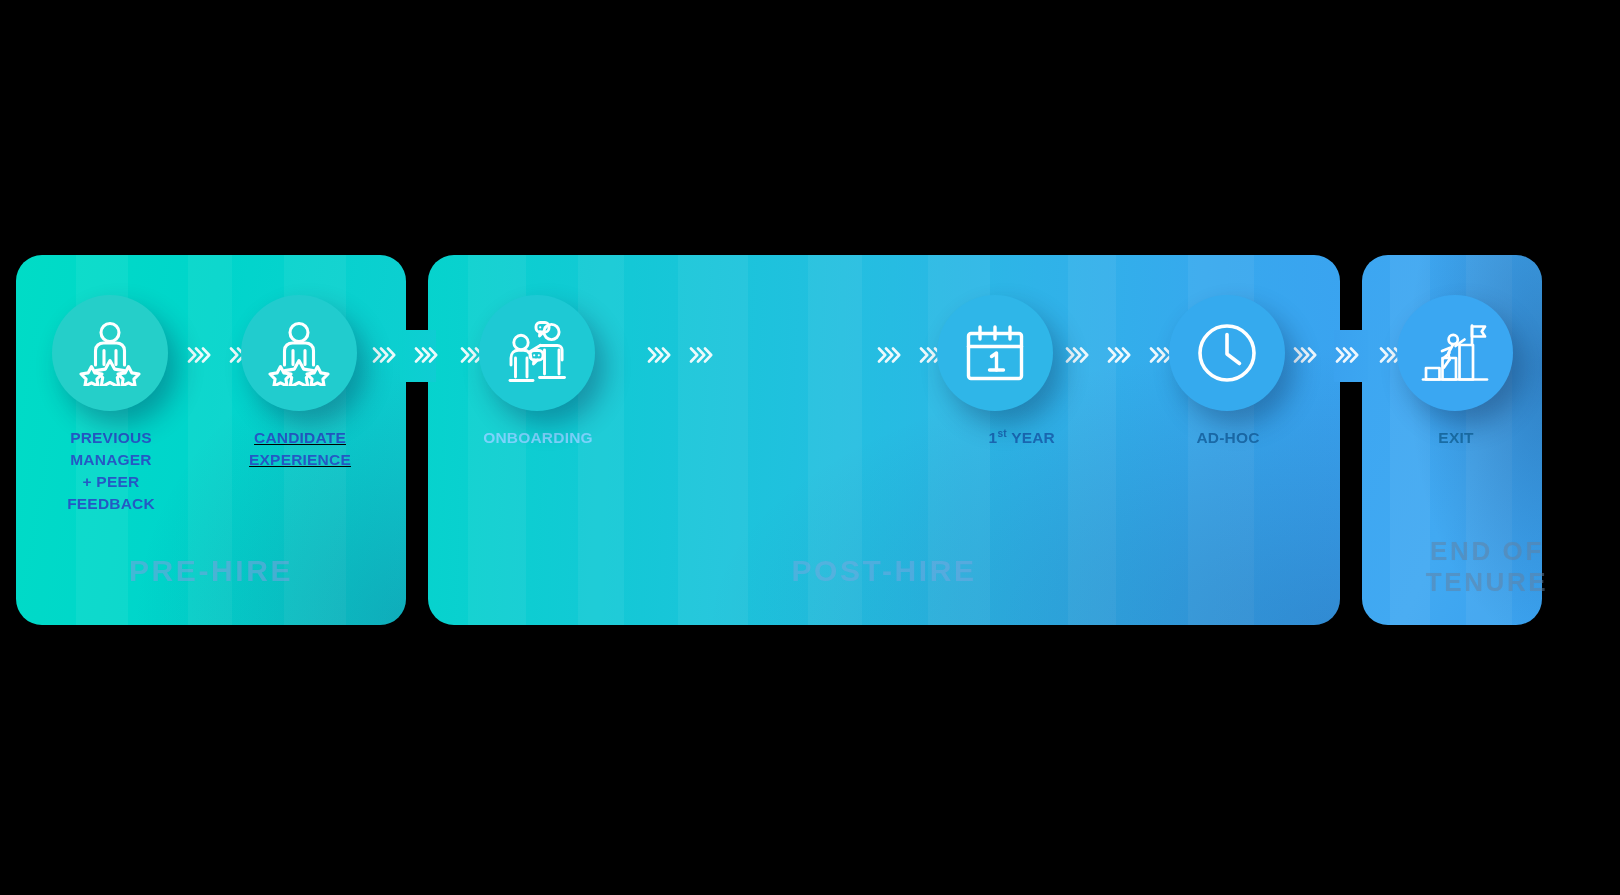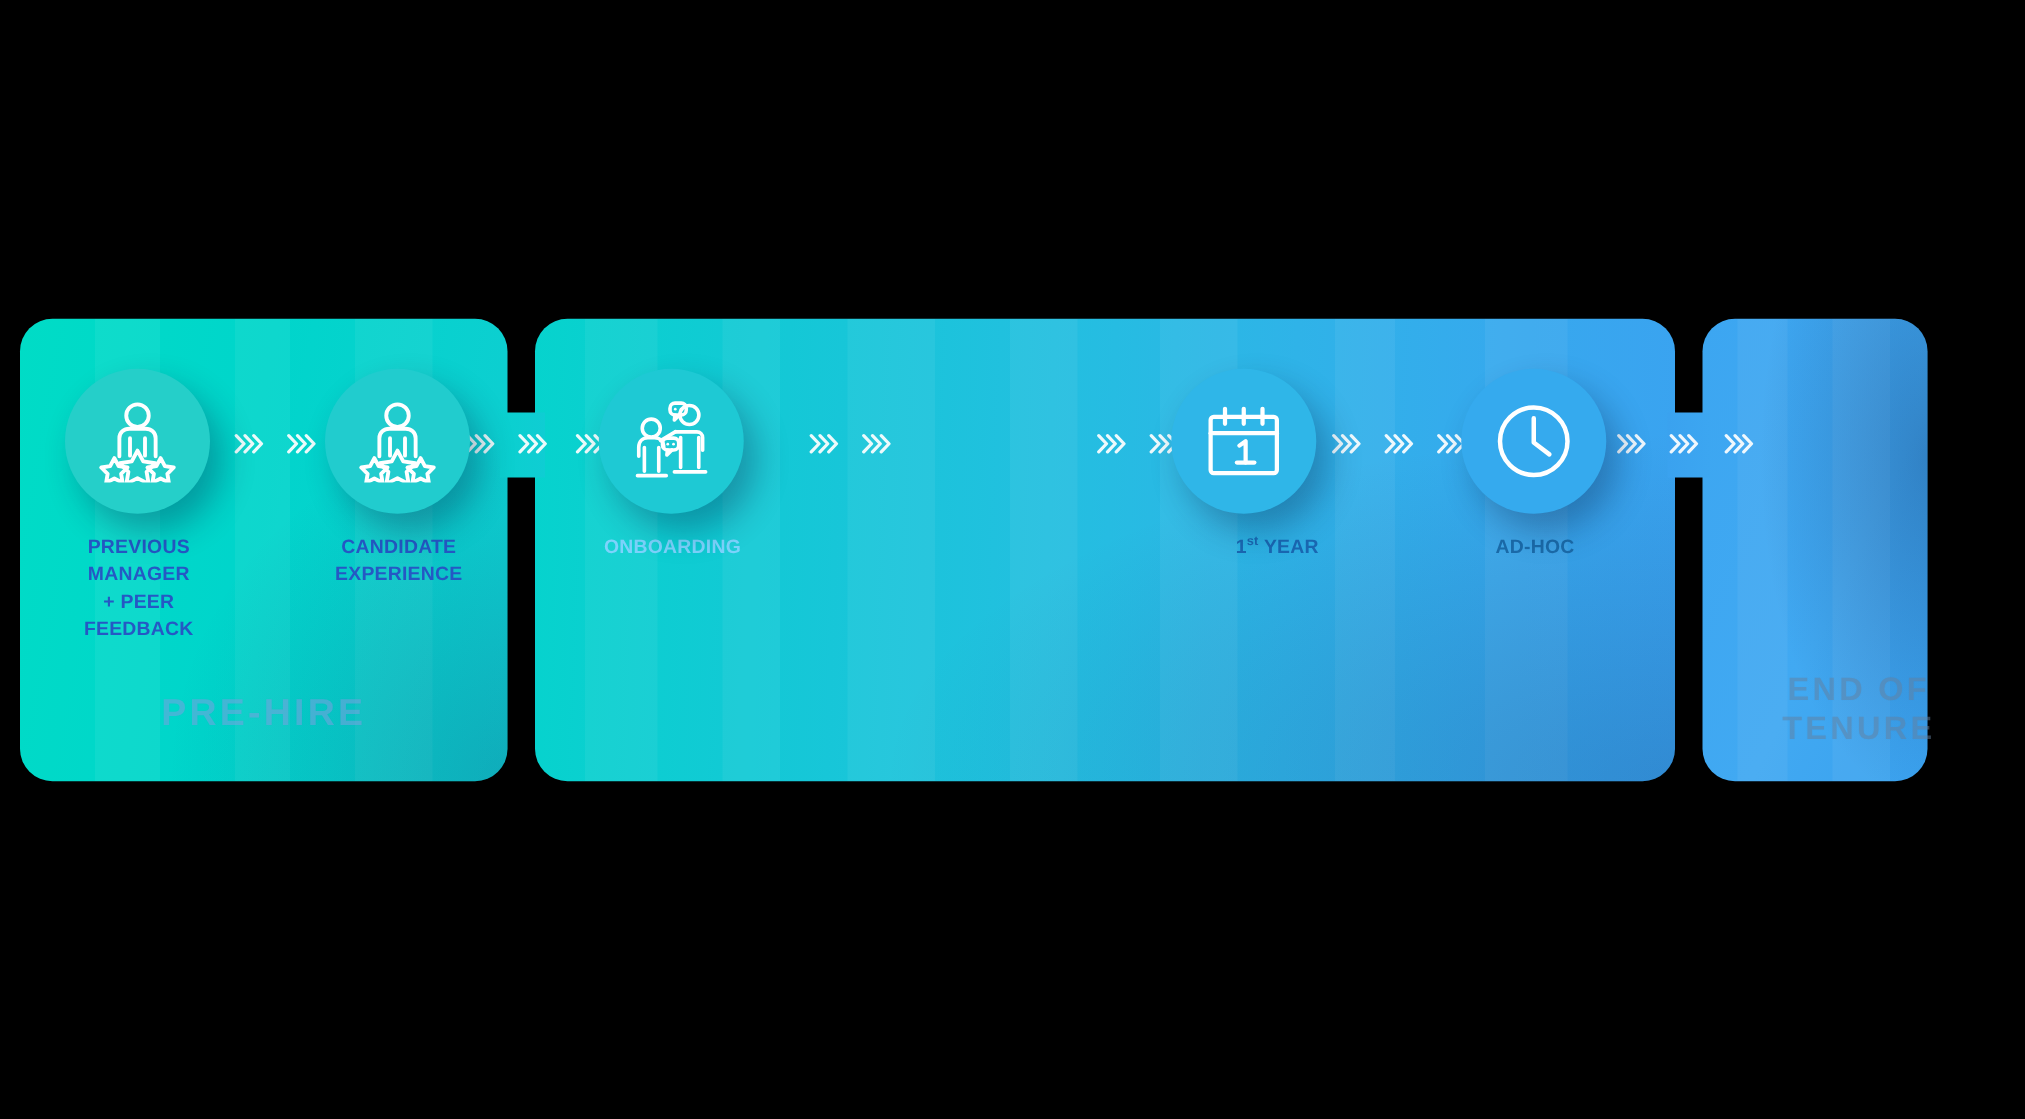--- a/index.html
+++ b/index.html
@@ -66,21 +66,21 @@
   .n7 .circle{background:#3aa7f2;}
 
   .n1 .node-label,.n2 .node-label{color:#2558c4;}
   .n3 .node-label{color:#7dd3fc;}
   .n4 .node-label{color:#1a62bd;}
   .n5 .node-label{color:#1a68b2;}
   .n6 .node-label{color:#1b6ba9;}
   .n7 .node-label{color:#1a6ea6;}
 
   #node-1{left:52px;}
-  #node-2{left:260px;}
+  #node-2{left:241px;text-decoration:underline;}
   #node-3{left:479px;}
   #node-4{left:709px;}
   #node-5{left:937px;text-align:right;}
   #node-6{left:1169px;}
   #node-7{left:1397px;}
 
   
   .chev{position:absolute;top:342px;width:26px;height:26px;opacity:.92;}
   .chev svg{display:block;}
 
@@ -325,18 +325,43 @@
       <span>
         <svg width="64" height="64" viewBox="0 0 64 64" fill="none" stroke="#fff" stroke-width="3.6" stroke-linecap="round" stroke-linejoin="round">
           <circle cx="32" cy="32" r="27"></circle>
           <path d="M32 13.5V33l12.5 9.5"></path>
         </svg>
       </span>
     </div>
     <div class="node-label">AD-HOC</div>
   </div>
 
+  <div class="node n7" id="node-7">
+    <div class="circle">
+      <span>
+        <svg width="70" height="64" viewBox="0 0 70 64" fill="none" stroke="#fff" stroke-width="2.7" stroke-linecap="round" stroke-linejoin="round">
+
+          <path d="M3 58.5h64"></path>
+          <rect x="6" y="47" width="13.5" height="11.5"></rect>
+          <rect x="22.5" y="37" width="13.5" height="21.5"></rect>
+          <rect x="39.5" y="24" width="13.5" height="34.5"></rect>
+
+          <path d="M52 24V4.5"></path>
+          <path d="M52 5.5h13l-3.3 5 3.3 5H52z"></path>
+
+          <circle cx="33.2" cy="18.5" r="4.6"></circle>
+          <path d="M33 23.5l-4.6 8.5 1 7"></path>
+          <path d="M29.4 32l-6.2 5.5"></path>
+          <path d="M29.5 38.5l-5.5 8"></path>
+          <path d="M35.5 25l9-6.5"></path>
+          <path d="M29.5 27l-7.5 3"></path>
+        </svg>
+      </span>
+    </div>
+    <div class="node-label">EXIT</div>
+  </div>
 
   <div class="watermark" id="wm-pre">PRE-HIRE</div>
+  <div class="watermark" id="wm-post">POST-HIRE</div>
   <div class="watermark" id="wm-exit" style="white-space:pre-line;padding-left:35px;">END OF
 TENURE</div>
 
 </div>
 
 </body></html>

